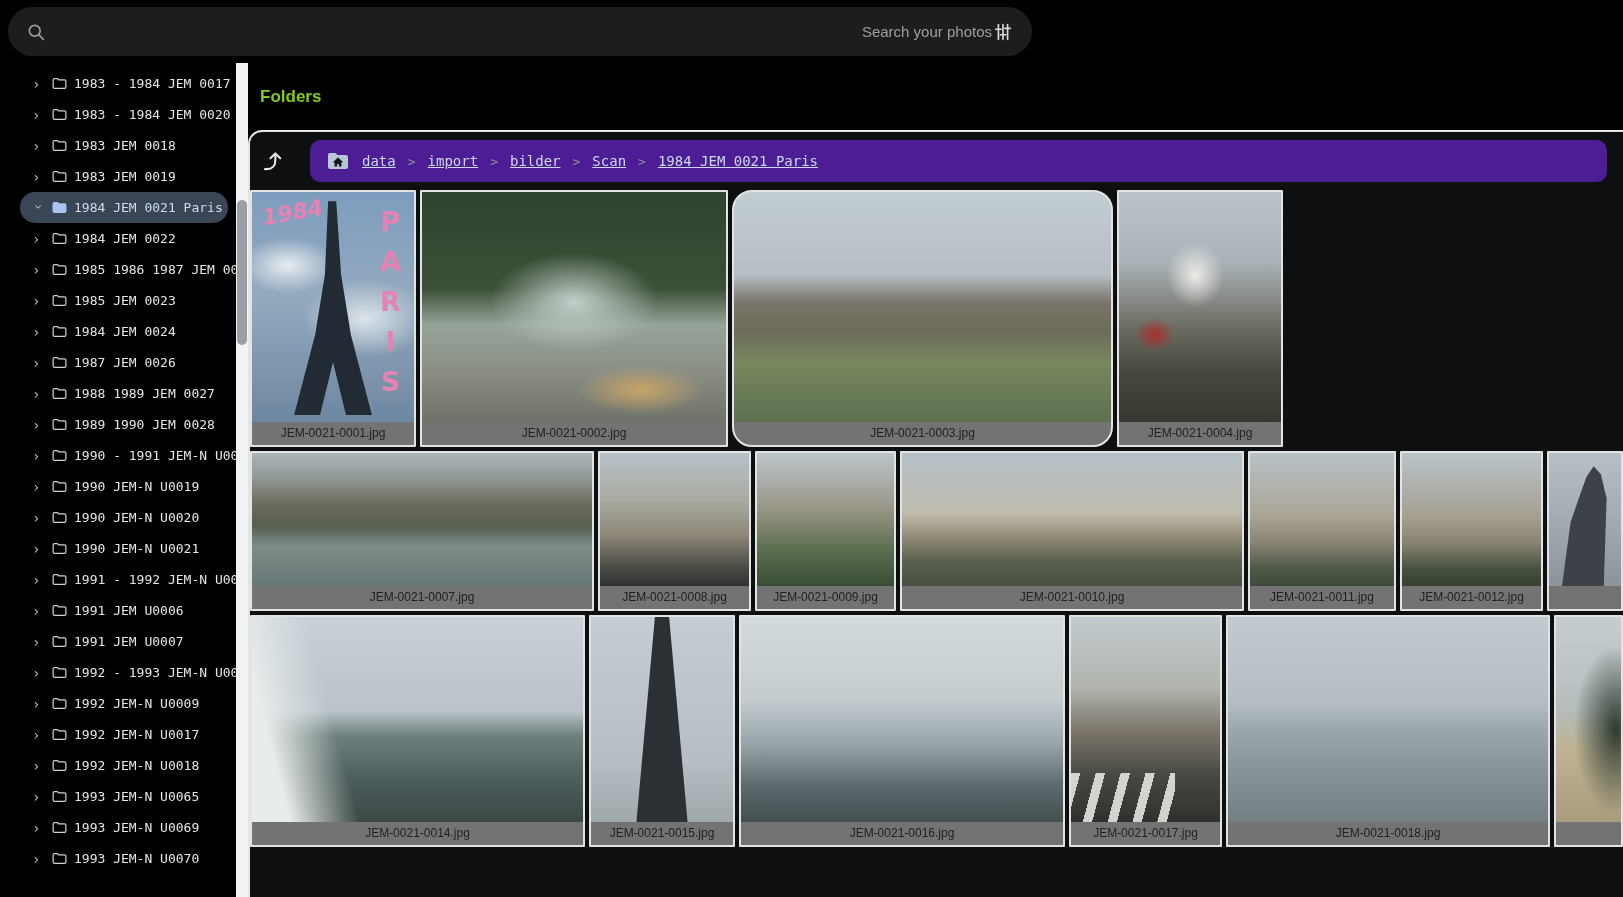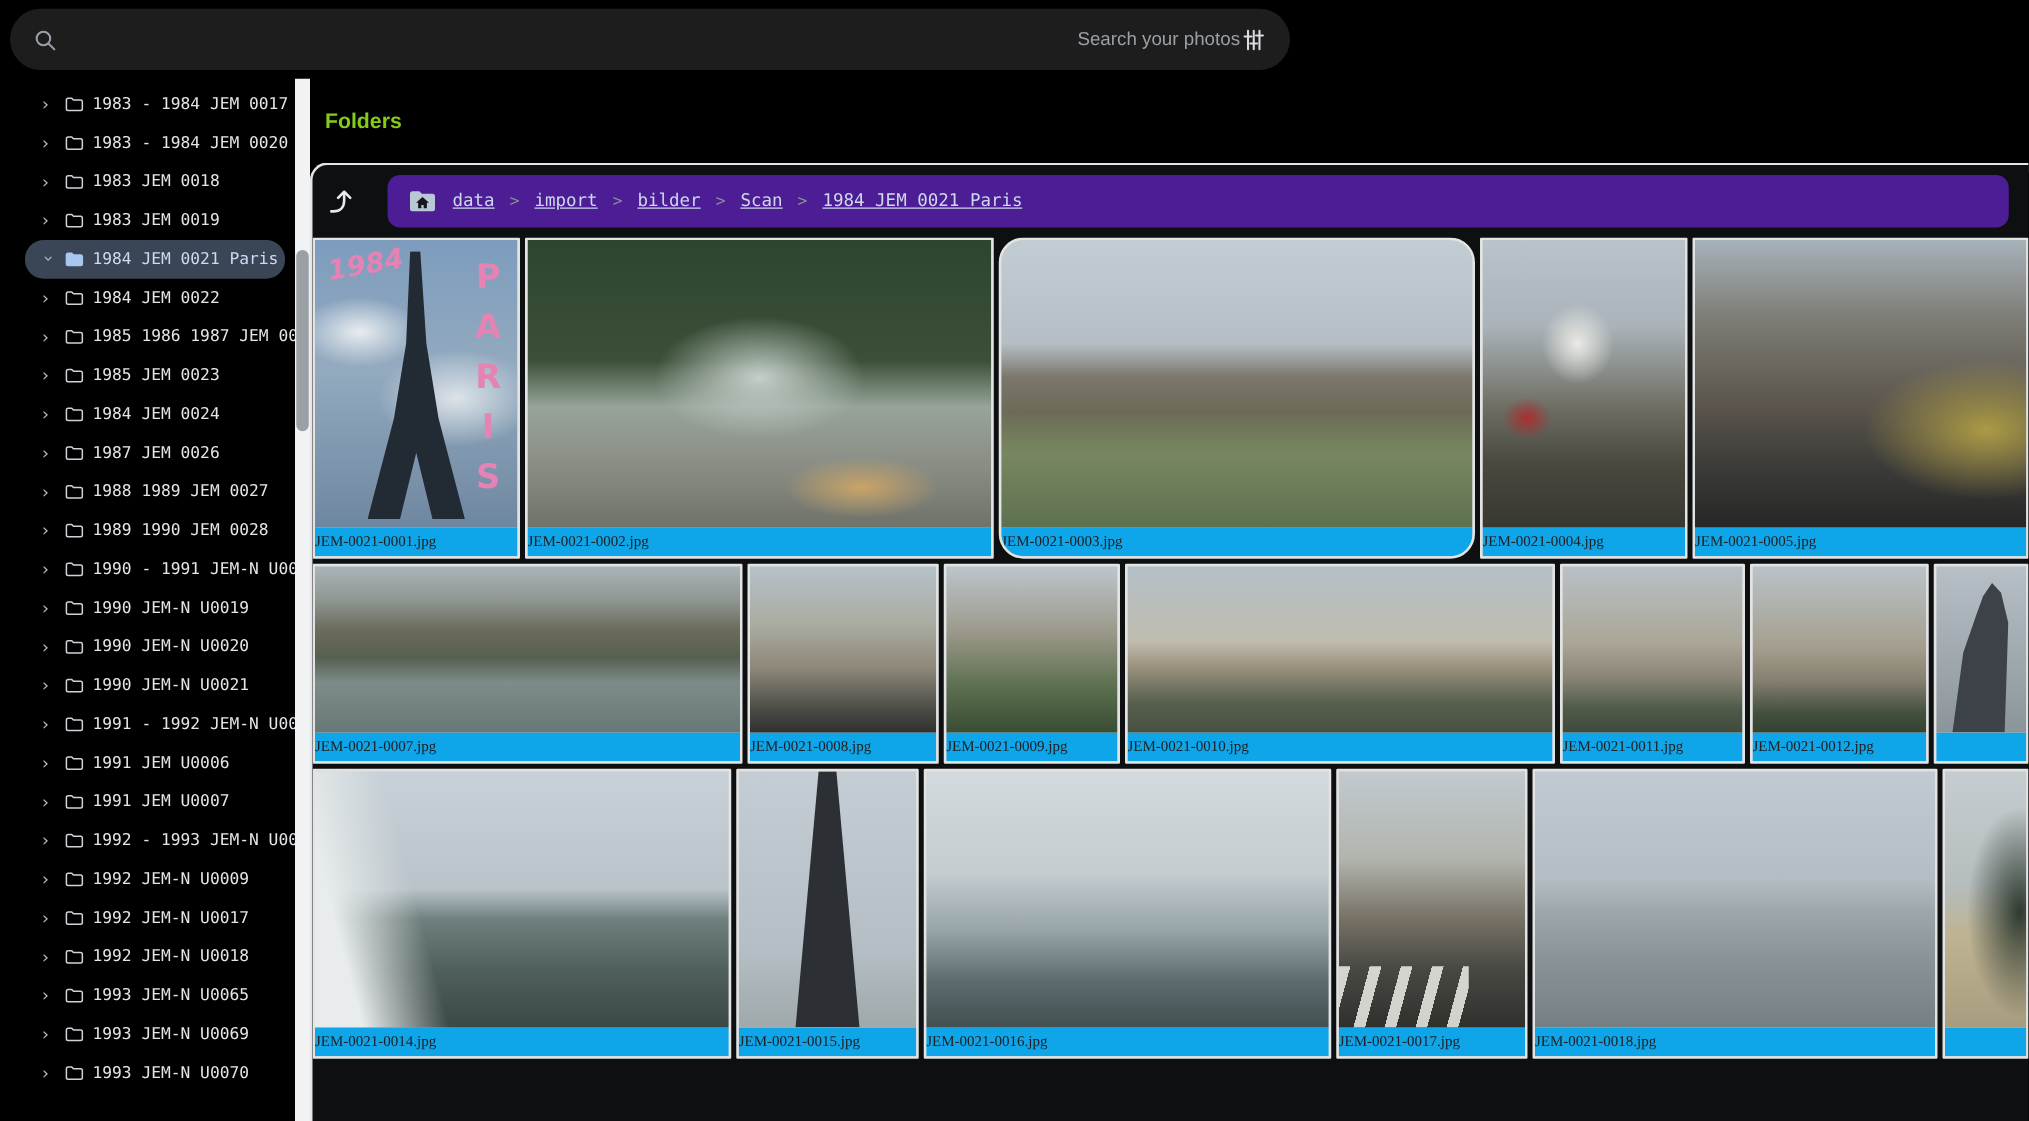--- a/index.html
+++ b/index.html
@@ -59,22 +59,22 @@
   .crumb-sep { color:#8a8f98; font-size:13px; }
 
   
   .grid { flex:1; display:flex; flex-direction:column; gap:4px; overflow:hidden; }
   .grid-row { display:flex; gap:4px; flex:none; }
   .tile { border:2px solid #e2e3e3; background:#dcdddd; display:flex; flex-direction:column;
           overflow:hidden; cursor:pointer; flex:none; border-radius:1px; }
   .tile.fill { flex:1; min-width:0; }
   .photo { flex:1; position:relative; overflow:hidden; }
   .shape { display:none; }
-  .caption { height:23px; flex:none; background:#0ea5e9; color:#202124; font-size:12px;
-             font-family:Liberation Serif, serif; line-height:23px;
+  .caption { height:23px; flex:none; background:#737373; color:#202124; font-size:12px;
+             font-family:Liberation Sans, sans-serif; text-align:center; line-height:23px;
              white-space:nowrap; overflow:hidden; }
 
   
   .ov-top { position:absolute; top:8px; left:10px; color:#e583b4; font-size:22px; font-style:italic;
             font-weight:bold; transform:rotate(-10deg); font-family:"DejaVu Sans", sans-serif; }
   .ov-side { position:absolute; top:14px; right:8px; color:#e583b4; font-size:27px; font-weight:bold;
              writing-mode:vertical-lr; text-orientation:upright; letter-spacing:9px;
              font-family:"DejaVu Sans", sans-serif; }
 
   
@@ -406,39 +406,35 @@
             <div class="grid-row" style="height: 257px;">
   <div class="tile" style="width: 166px;">
     <div class="photo sc-eiffel">
                   <div class="shape"></div>
                   <span class="ov-top">1984</span>
                   <span class="ov-side">PARIS</span>
                 </div>
     <div class="caption">JEM-0021-0001.jpg</div>
   </div>
 
-  <div class="tile" style="width: 375px;">
+  <div class="tile" style="width: 308px;">
     <div class="photo sc-fountain"></div>
     <div class="caption">JEM-0021-0002.jpg</div>
   </div>
 
   <div class="tile" style="width: 381px; border-radius: 20px;">
     <div class="photo sc-palace"></div>
     <div class="caption">JEM-0021-0003.jpg</div>
   </div>
 
   <div class="tile" style="width: 166px;">
     <div class="photo sc-pantheon"></div>
     <div class="caption">JEM-0021-0004.jpg</div>
   </div>
 
-  <div class="tile fill">
-    <div class="photo sc-street-bus"></div>
-    <div class="caption">JEM-0021-0005.jpg</div>
-  </div>
 </div>
             <div class="grid-row" style="height: 160px;">
   <div class="tile" style="width: 344px;">
     <div class="photo sc-nd-river"></div>
     <div class="caption">JEM-0021-0007.jpg</div>
   </div>
 
   <div class="tile" style="width: 153px;">
     <div class="photo sc-nd-street"></div>
     <div class="caption">JEM-0021-0008.jpg</div>

